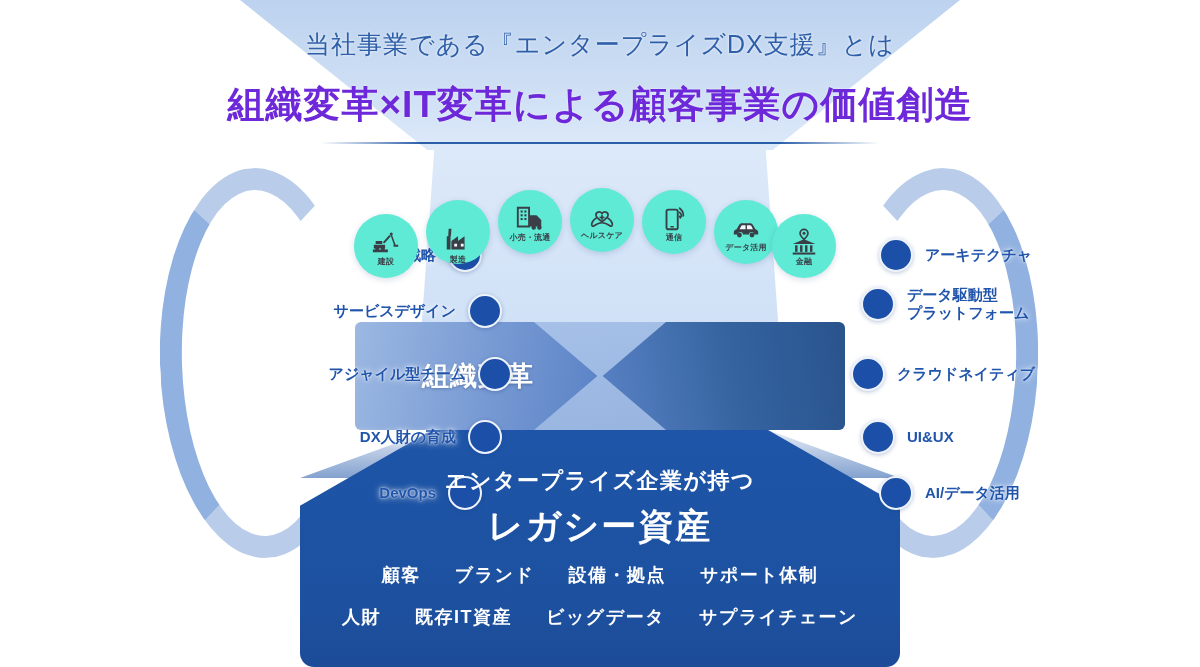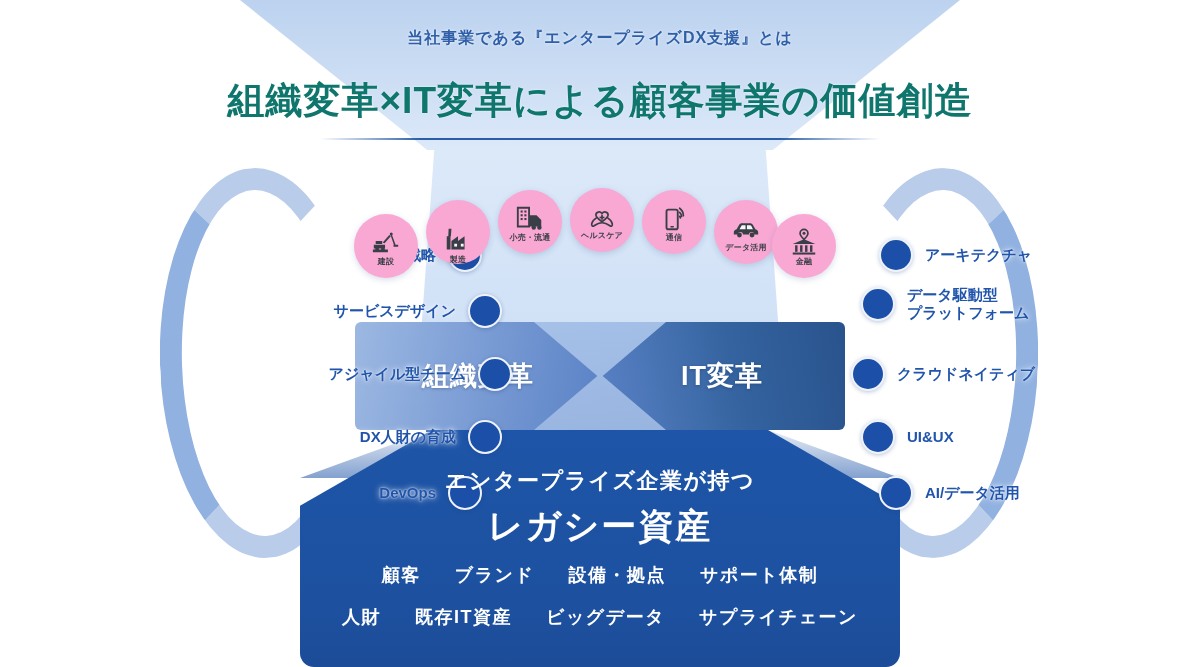--- a/index.html
+++ b/index.html
@@ -90,41 +90,41 @@
   }
   .bowtie-label.lbl-left{left:28px;width:190px;}
   .bowtie-label.lbl-right{right:28px;width:190px;}
 
   
   .heading{
     position:absolute;left:0;top:28px;width:1200px;text-align:center;
     z-index:6;
   }
   .heading .sub{
-    font-size:16px;font-weight:700;color:#2f5fa8;letter-spacing:1px;
+    font-size:25px;font-weight:400;color:#2f5fa8;letter-spacing:1px;
     text-shadow:0 0 3px rgba(255,255,255,.85);
   }
   .heading .main{
-    margin-top:27px;
-    font-size:37px;font-weight:800;color:#0f766e;letter-spacing:1px;
+    margin-top:19px;
+    font-size:37px;font-weight:800;color:#6d28d9;letter-spacing:1px;
     filter:drop-shadow(0 0 1px rgba(255,255,255,.6));
   }
   .heading .rule{
     margin:12px auto 0;width:560px;height:2px;
     background:linear-gradient(90deg,rgba(30,80,165,0) 0%,#2b5ea8 18%,#2b5ea8 82%,rgba(30,80,165,0) 100%);
   }
 
   
   .industries{
     position:absolute;left:352px;top:188px;width:500px;height:94px;z-index:7;
   }
   .ind{
     position:absolute;
     width:64px;height:64px;border-radius:50%;
-    background:#f9a8d4;
+    background:#5eead4;
     box-shadow:0 2px 6px rgba(40,70,130,.18);
     display:flex;flex-direction:column;align-items:center;justify-content:center;
   }
   .ind .glyph{width:30px;height:30px;display:block;margin-bottom:1px;}
   .ind .glyph svg{width:100%;height:100%;display:block;fill:#3a3f47;}
   .ind .cap{font-size:8px;color:#3a3f47;font-weight:700;letter-spacing:.2px;line-height:1;}
 
   .ind.i0{left:2px;  top:26px;}
   .ind.i1{left:74px; top:12px;justify-content:flex-end;}
   .ind.i2{left:146px;top:2px;}
@@ -299,21 +299,20 @@
 
   </div>
 
   <div class="bowtie">
     <div class="half left-half"></div>
     <div class="half right-half"></div>
     <div class="xnotch"></div>
   </div>
   <div class="bowtie" style="background:none;">
     <div class="bowtie-label lbl-left">組織変革</div>
-    <div class="bowtie-label lbl-right">IT変革</div>
   </div>
 
   <div class="pillar pillar-left">
     <div class="node n0">
       <span class="txt">成長戦略</span>
       <span class="dot"></span>
     </div>
     <div class="node n1">
       <span class="txt">サービスデザイン</span>
       <span class="dot"></span>

